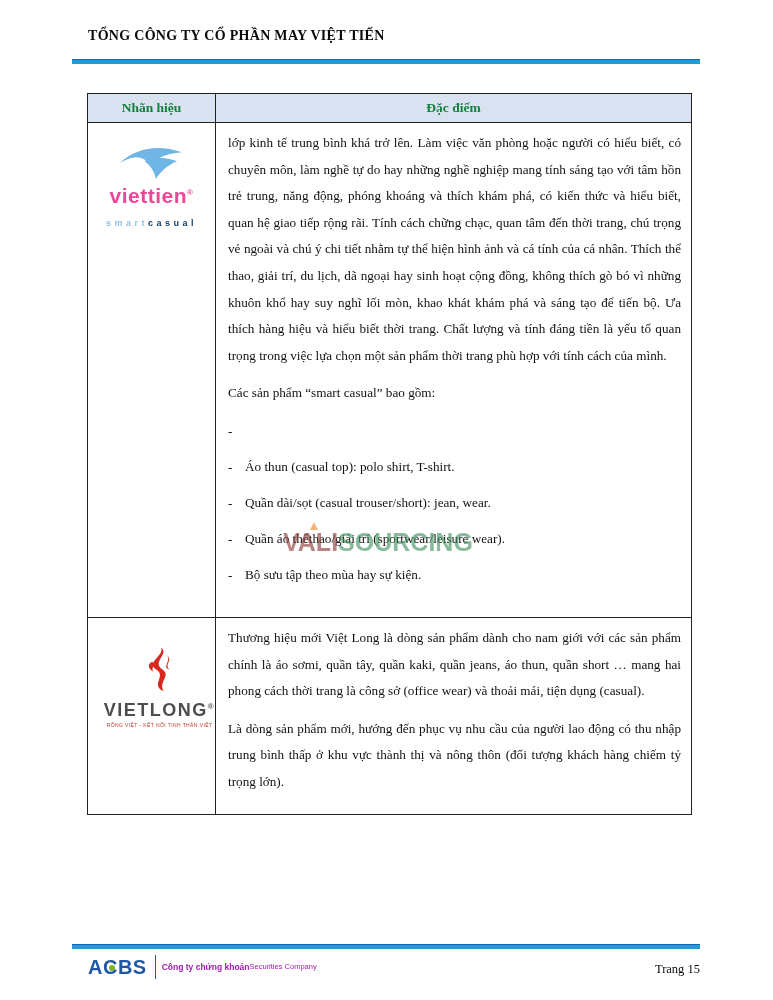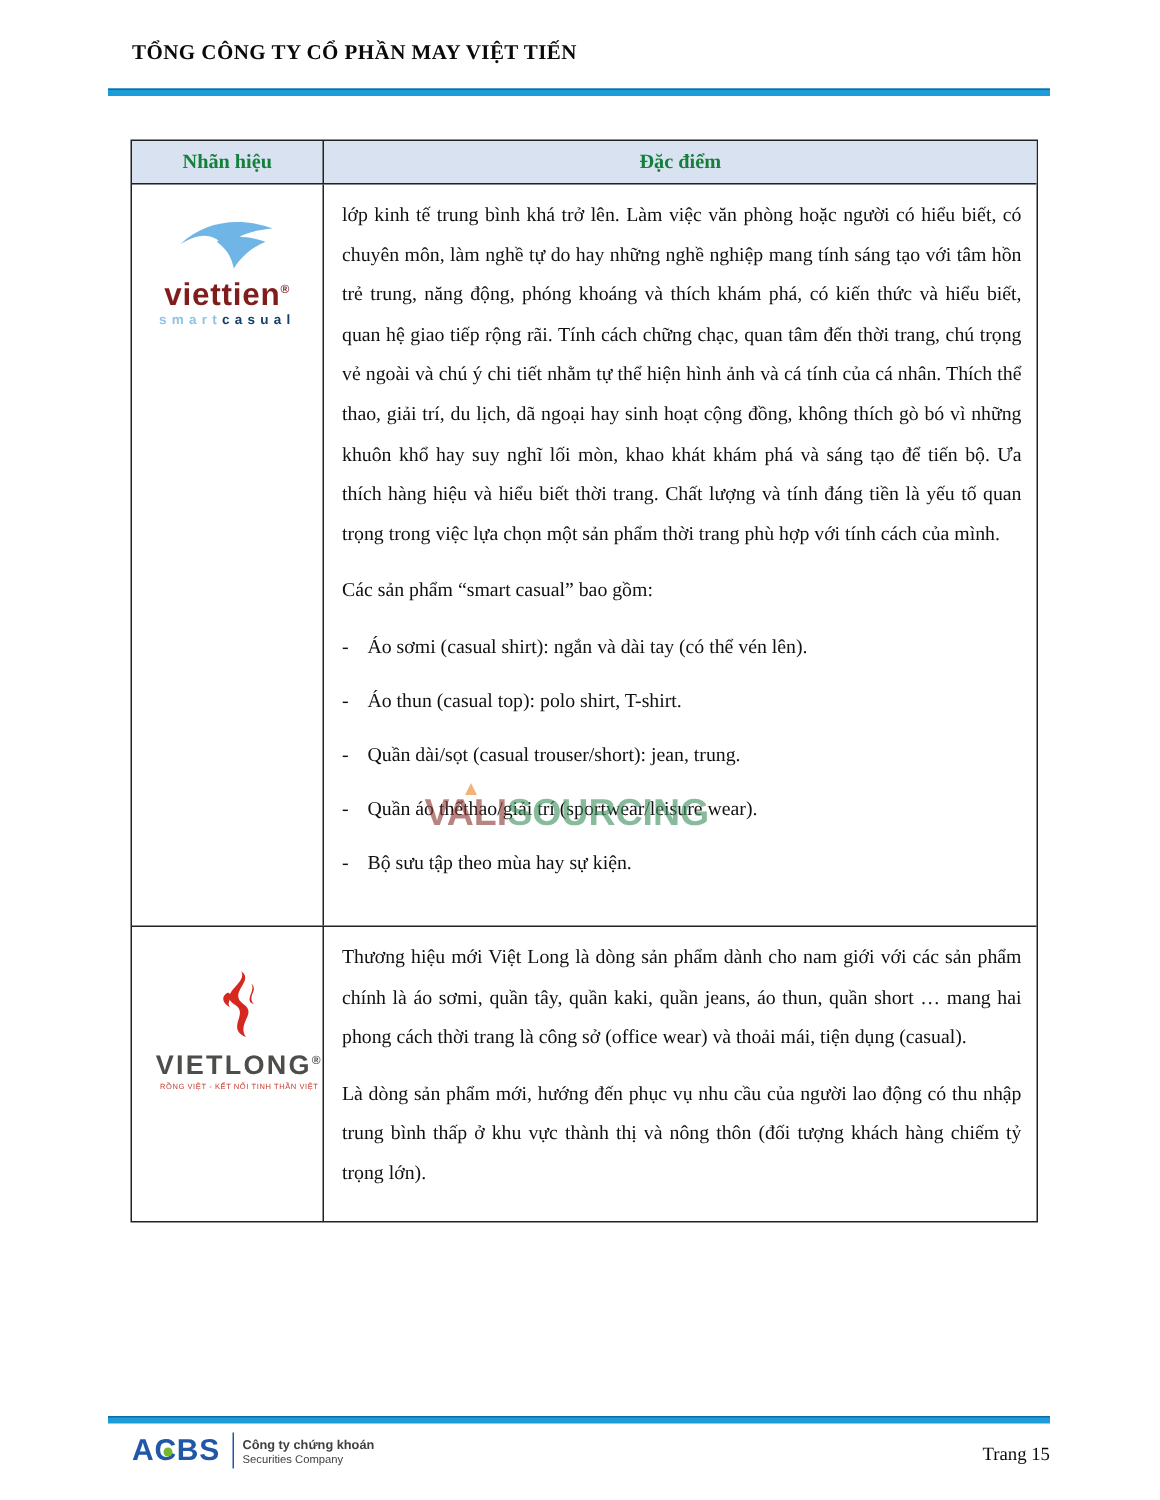--- a/index.html
+++ b/index.html
@@ -42,24 +42,24 @@
   .text-cell { padding:7px 10px 4px 12px; font-size:13.2px; line-height:26.6px; text-align:justify; }
   .text-cell p { margin-bottom:11px; }
   .vt-list { list-style:none; }
   .vt-item { display:flex; margin-bottom:9.5px; text-align:left; }
   .vt-item .dash { width:17px; flex-shrink:0; }
 
   
   .viettien-logo { text-align:center; font-family:"Liberation Sans", sans-serif; }
   .viettien-bird { display:block; margin:0 auto 2px auto; }
   .viettien-word {
-    font-size:21px; font-weight:bold; color:#7f1d1d; letter-spacing:.5px; line-height:20px; position:relative;
+    font-size:21px; font-weight:bold; color:#ec4899; letter-spacing:.5px; line-height:20px; position:relative;
   }
   .viettien-word .reg { font-size:8px; vertical-align:super; }
-  .viettien-tagline { font-size:9px; font-weight:bold; letter-spacing:3.5px; margin-top:1px; }
+  .viettien-tagline { font-size:9px; font-weight:bold; letter-spacing:3.5px; margin-top:12px; }
   .tag-smart { color:#8FC3E8; }
   .tag-casual { color:#123F6B; }
 
   
   .vietlong-logo { text-align:center; font-family:"Liberation Sans", sans-serif;margin-left:16px; }
   .vietlong-flame { display:block; margin:0 auto 1px auto; }
   .vietlong-word {
     font-size:18px; font-weight:bold; color:#4D4D4B; letter-spacing:1.5px; line-height:19px;
   }
   .vietlong-word .reg { font-size:8px; vertical-align:super; }
@@ -82,21 +82,21 @@
   
   .footer { position:absolute; left:0; top:952px; width:773px; }
   .acbs { position:absolute; left:88px; top:3px; display:flex; align-items:center;
           font-family:"Liberation Sans", sans-serif; }
   .acbs-word { font-size:20px; font-weight:bold; color:#2057A7; letter-spacing:.5px; position:relative; }
   .acbs-dot {
     position:absolute; left:21px; top:9px; width:6px; height:6px; border-radius:50%;
     background:#76B82A;
   }
   .acbs-sep { width:1px; height:24px; background:#2057A7; margin:0 6px 0 8px; }
-  .acbs-lines { display:flex; flex-direction:column; justify-content:center; color:#404040; }
+  .acbs-lines { display:flex; flex-direction:row; justify-content:center; color:#a21caf; }
   .acbs-l1 { font-size:8.5px; font-weight:bold; }
   .acbs-l2 { font-size:7.5px; }
   .page-num { position:absolute; right:73px; top:10px; font-size:12.5px; color:#0a0a0a; }
 </style>
 </head>
 <body>
 
 <div class="page">
 
   <div class="doc-header">TỔNG CÔNG TY CỔ PHẦN MAY VIỆT TIẾN</div>
@@ -119,29 +119,28 @@
           <div class="viettien-word"><span>viettien</span><span class="reg">®</span></div>
           <div class="viettien-tagline"><span class="tag-smart">smart</span><span class="tag-casual">casual</span></div>
         </div>
       </div>
       <div class="c2 text-cell">
         <p>lớp kinh tế trung bình khá trở lên. Làm việc văn phòng hoặc người có hiểu biết, có chuyên môn, làm nghề tự do hay những nghề nghiệp mang tính sáng tạo với tâm hồn trẻ trung, năng động, phóng khoáng và thích khám phá, có kiến thức và hiểu biết, quan hệ giao tiếp rộng rãi. Tính cách chững chạc, quan tâm đến thời trang, chú trọng vẻ ngoài và chú ý chi tiết nhằm tự thể hiện hình ảnh và cá tính của cá nhân. Thích thể thao, giải trí, du lịch, dã ngoại hay sinh hoạt cộng đồng, không thích gò bó vì những khuôn khổ hay suy nghĩ lối mòn, khao khát khám phá và sáng tạo để tiến bộ. Ưa thích hàng hiệu và hiểu biết thời trang. Chất lượng và tính đáng tiền là yếu tố quan trọng trong việc lựa chọn một sản phẩm thời trang phù hợp với tính cách của mình.</p>
         <p>Các sản phẩm “smart casual” bao gồm:</p>
         <div class="vt-list">
           <div class="vt-item">
             <span class="dash">-</span>
-            <span>Áo sơmi (casual shirt): ngắn và dài tay (có thể vén lên).</span>
           </div>
           <div class="vt-item">
             <span class="dash">-</span>
             <span>Áo thun (casual top): polo shirt, T-shirt.</span>
           </div>
           <div class="vt-item">
             <span class="dash">-</span>
-            <span>Quần dài/sọt (casual trouser/short): jean, trung.</span>
+            <span>Quần dài/sọt (casual trouser/short): jean, wear.</span>
           </div>
           <div class="vt-item">
             <span class="dash">-</span>
             <span>Quần áo thểthao/giải trí (sportwear/leisure wear).</span>
           </div>
           <div class="vt-item">
             <span class="dash">-</span>
             <span>Bộ sưu tập theo mùa hay sự kiện.</span>
           </div>
         </div>

